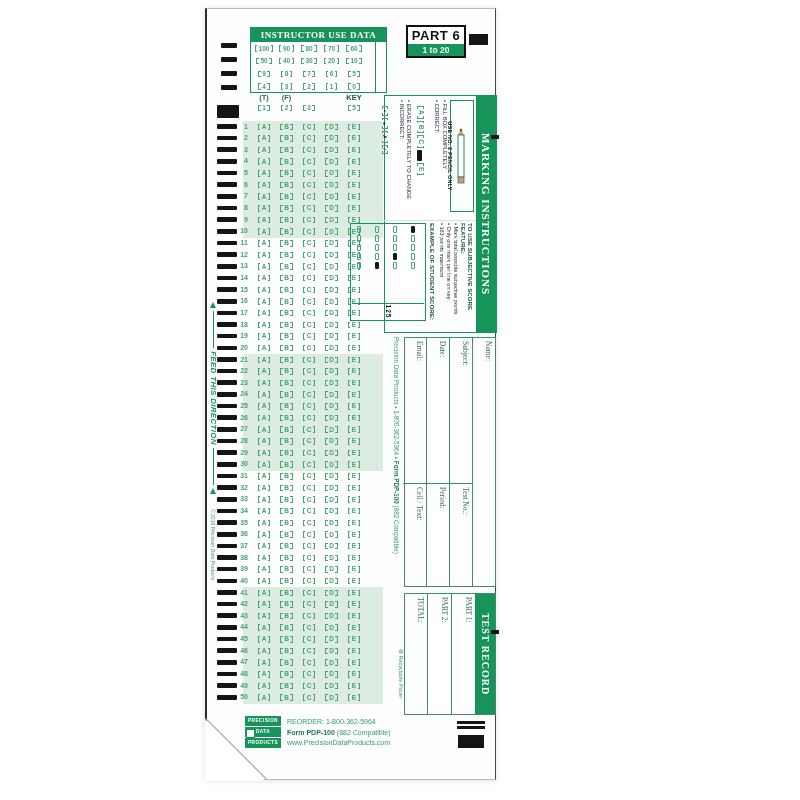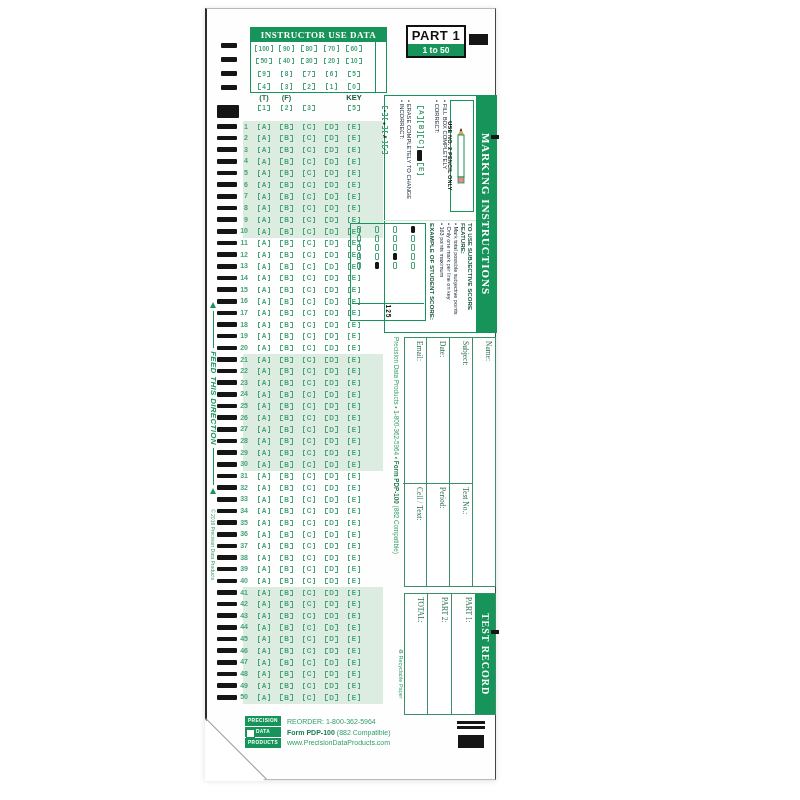--- a/index.html
+++ b/index.html
@@ -243,22 +243,22 @@
             <i class="bl"></i>
             <span>0</span>
             <i class="br"></i>
           </span>
         </div>
       </div>
     <div class="divider"></div>
   </div>
 
   <div class="partbox">
-    <div class="t">PART 1</div>
-    <div class="r">1 to 50</div>
+    <div class="t">PART 6</div>
+    <div class="r">1 to 20</div>
   </div>
   <div class="blkrect" style="left:262px;top:25px;width:19px;height:11px;"></div>
 
   <span class="keylbl" style="left:48px;">(T)</span>
   <span class="keylbl" style="left:70.5px;">(F)</span>
   <span class="keylbl" style="left:138px;color:#14563a;">KEY</span>
   <div id="key-bubbles">
       <span class="bub abs" style="left: 48px; top: 95px;">
         <i class="bl"></i>
         <span>1</span>

